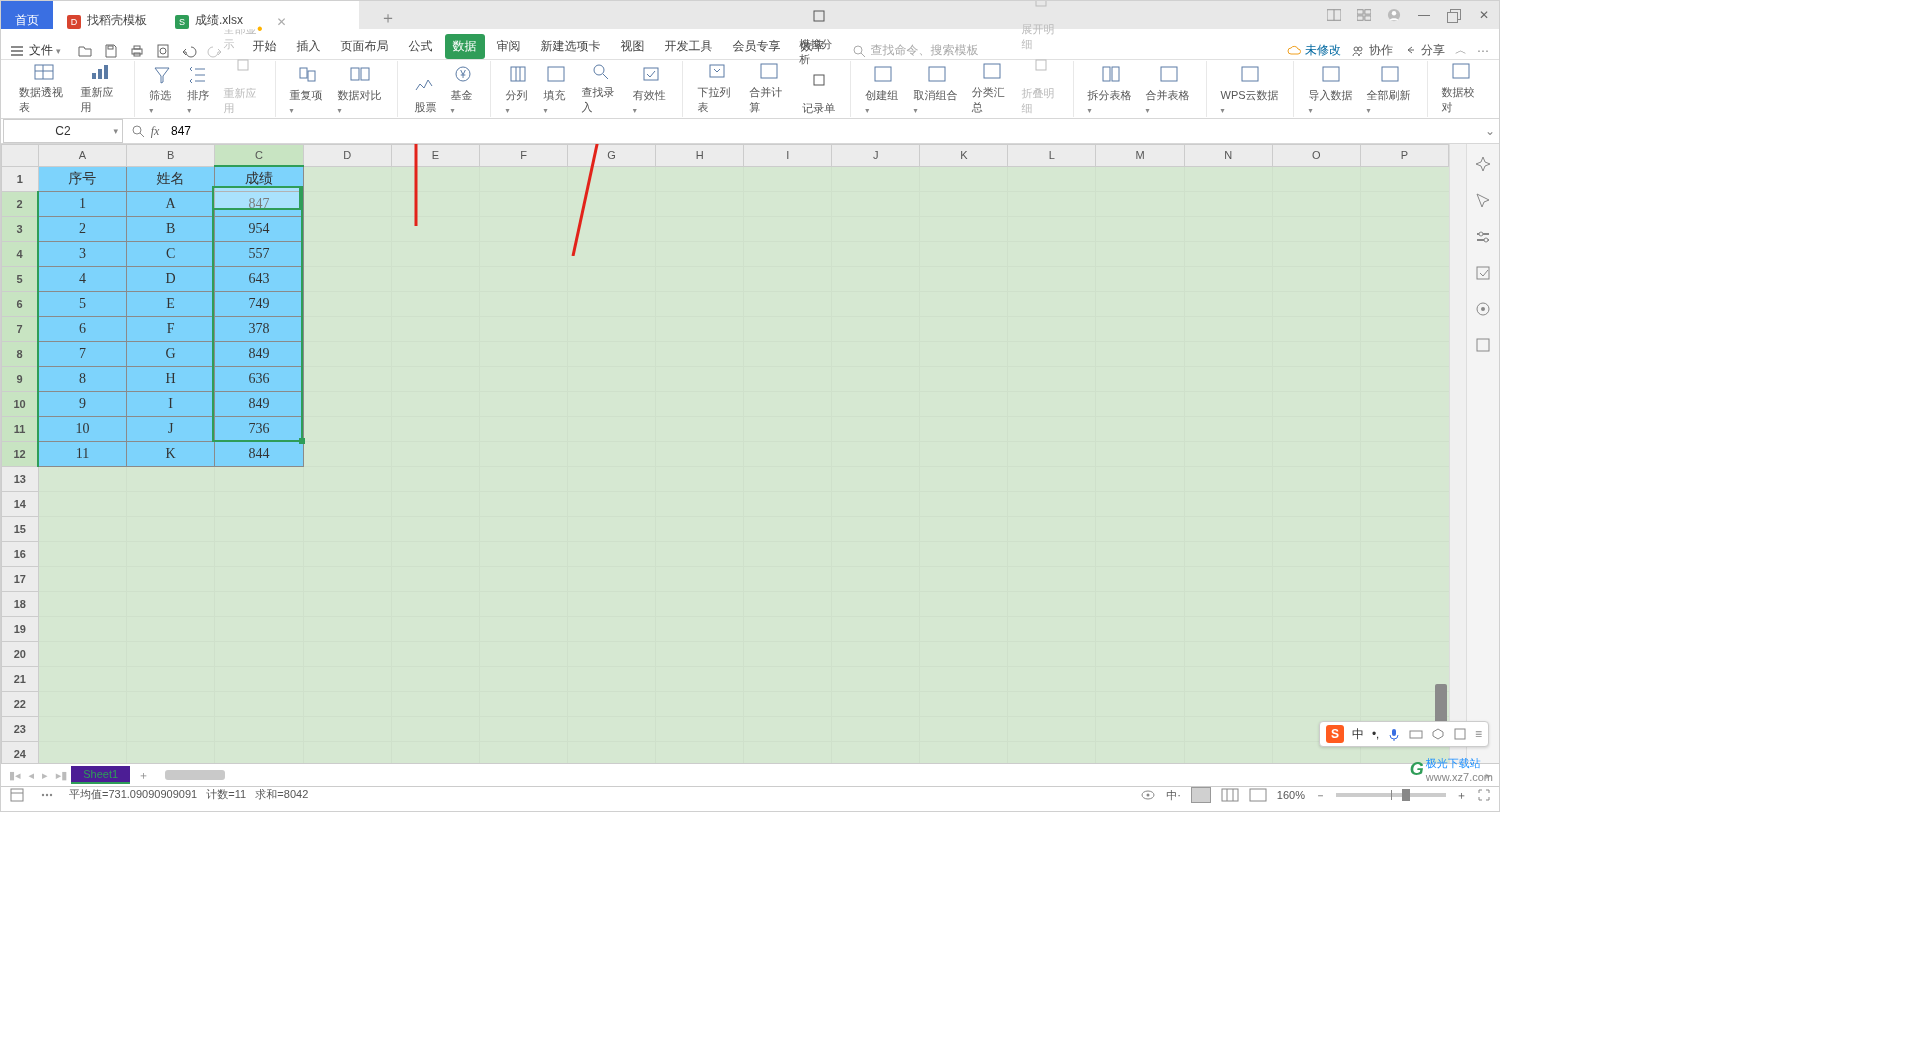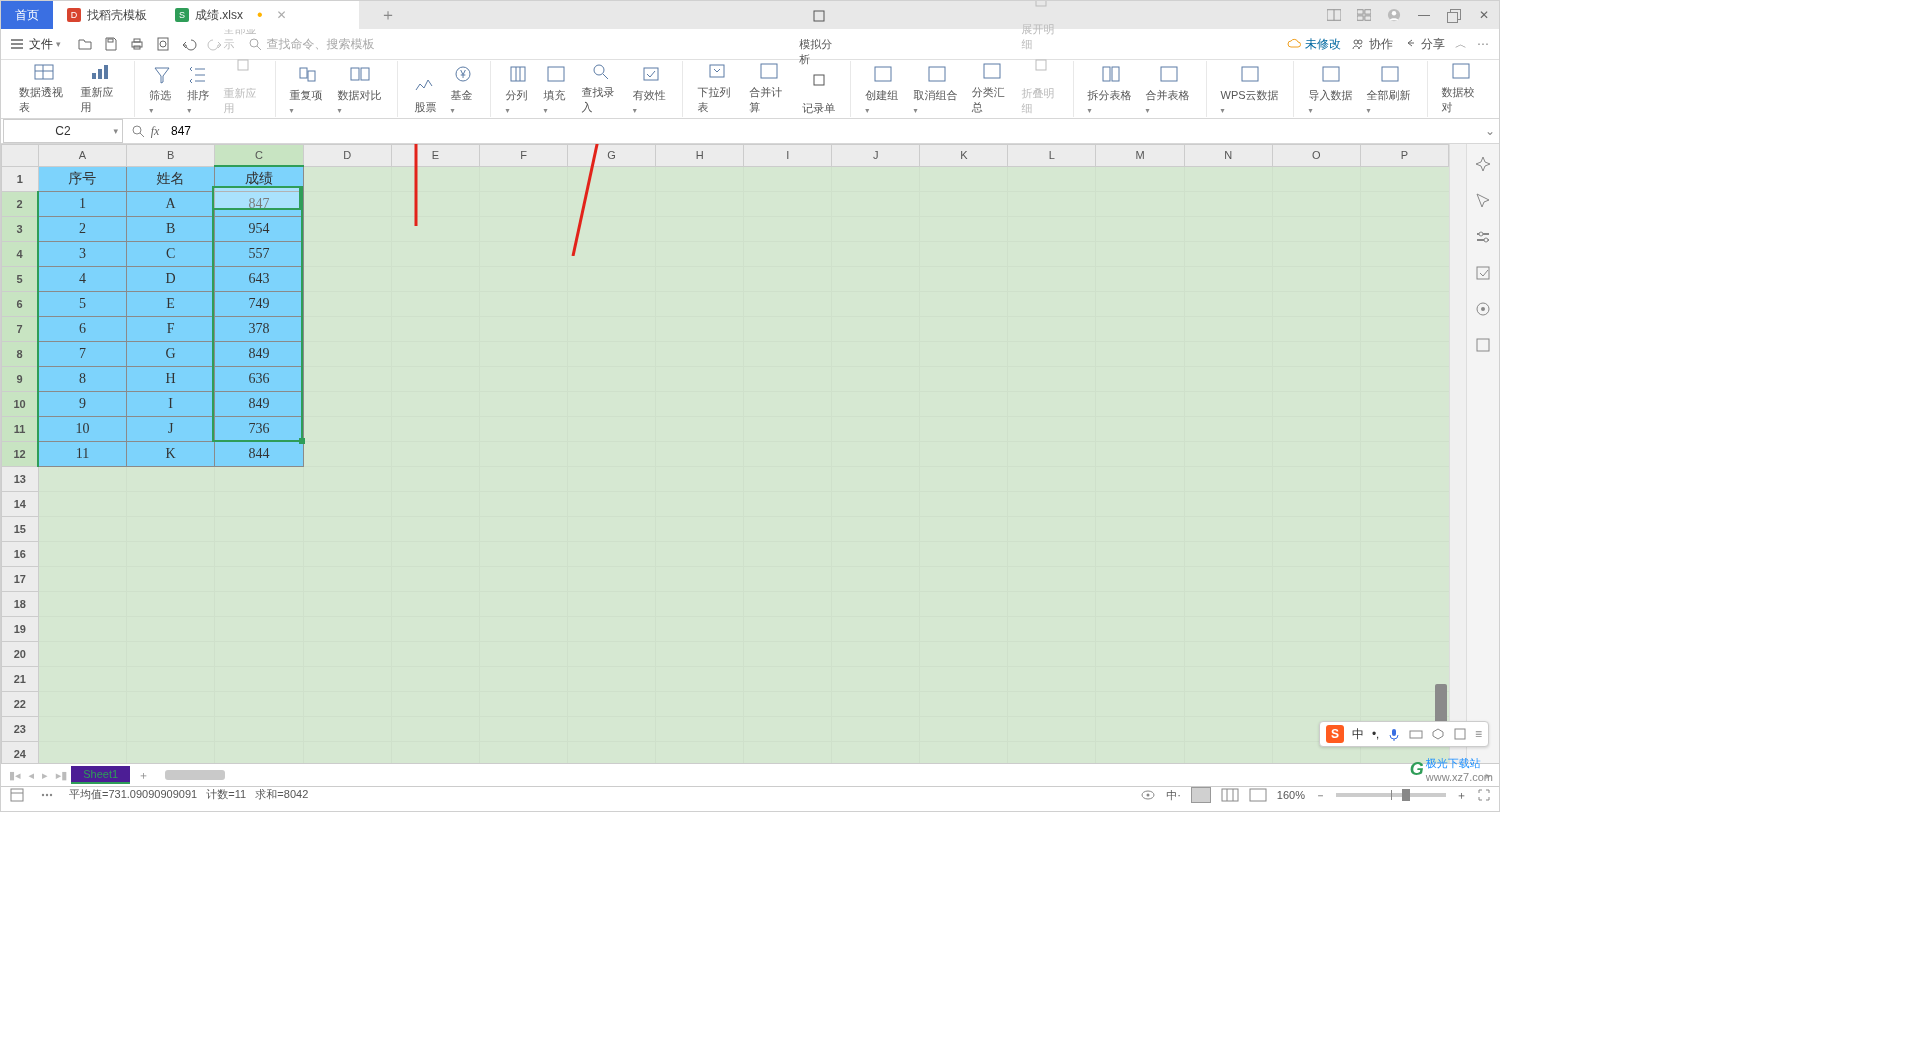--- a/index.html
+++ b/index.html
@@ -1,37 +1,37 @@
 <!DOCTYPE html>
 <html><head>
 <meta charset="utf-8">
 <style>
   html,body{margin:0;padding:0;font-family:"Microsoft YaHei","Segoe UI",sans-serif;font-size:12px;color:#333;background:#fff;user-select:none}
   .window{width:1500px;height:812px;display:flex;flex-direction:column;position:relative;overflow:hidden;border:1px solid #d0d0d0;box-sizing:border-box}
 
   
   .tabbar{height:28px;display:flex;align-items:stretch;background:#e8e8e8}
-  .tab{display:flex;align-items:center;gap:6px;padding:0 14px;font-size:12px;position:relative}
+  .tab{display:flex;align-items:flex-end;gap:6px;padding:0 14px;font-size:12px;position:relative}
   .tab.home{background:#3a6fe2;color:#fff;font-weight:500}
   .tab.doc{background:#fff;color:#444}
   .tab .modified{color:#ffb300;font-size:16px;line-height:0;margin-left:8px}
   .tab .close{color:#aaa;margin-left:8px;font-size:12px}
   .tab-icon{width:14px;height:14px;display:inline-block;border-radius:2px}
   .tab-icon.red{background:#d8442f;color:#fff;font-size:9px;line-height:14px;text-align:center}
   .tab-icon.green{background:#2f9d58;color:#fff;font-size:9px;line-height:14px;text-align:center}
   .tab.add{width:30px;justify-content:center;color:#888;font-size:16px}
   .tabbar .spacer{flex:1}
   .winbtn{width:30px;display:flex;align-items:center;justify-content:center;color:#666}
   .winbtn svg{width:14px;height:14px}
   .dblsq{width:14px;height:12px;position:relative}
   .dblsq:before,.dblsq:after{content:"";position:absolute;width:9px;height:9px;border:1px solid #888}
   .dblsq:before{left:3px;top:0}.dblsq:after{left:0;top:3px;background:#e8e8e8}
 
   
-  .menubar{height:30px;display:flex;align-items:center;gap:4px;padding:0 8px;border-bottom:1px solid #e0e0e0}
+  .menubar{height:30px;display:flex;align-items:flex-end;gap:4px;padding:0 8px;border-bottom:1px solid #e0e0e0}
   .menubar .ico{width:16px;height:16px;color:#666}
   .qat{display:flex;gap:10px;align-items:center;margin:0 6px}
   .menu-tabs{display:flex;gap:4px;margin-left:12px}
   .menu-tabs .mt{padding:4px 8px;border-radius:3px;color:#444}
   .menu-tabs .mt.active{background:#2f9d58;color:#fff}
   .menubar .right{margin-left:auto;display:flex;gap:10px;align-items:center;color:#555}
   .menubar .right .chip{display:flex;align-items:center;gap:4px}
   .search-cmd{display:flex;align-items:center;gap:4px;color:#aaa;margin-left:14px}
   .fileword{display:flex;align-items:center;gap:3px;margin-right:6px}
 
@@ -181,20 +181,33 @@
         </svg>
       <svg class="ico" viewBox="0 0 16 16">
           <path d="M10 4a5 5 0 1 1-5 5H2" fill="none" stroke="#666"></path>
           <path d="M5 6L2 9l3 3" fill="none" stroke="#666"></path>
         </svg>
       <svg class="ico" viewBox="0 0 16 16" style="opacity:.4">
           <path d="M6 4a5 5 0 1 0 5 5h3" fill="none" stroke="#666"></path>
           <path d="M11 6l3 3-3 3" fill="none" stroke="#666"></path>
         </svg>
     </div>
+    <div class="menu-tabs" id="menu-tabs">
+        <span class="mt">开始</span>
+        <span class="mt">插入</span>
+        <span class="mt">页面布局</span>
+        <span class="mt">公式</span>
+        <span class="mt active">数据</span>
+        <span class="mt">审阅</span>
+        <span class="mt">新建选项卡</span>
+        <span class="mt">视图</span>
+        <span class="mt">开发工具</span>
+        <span class="mt">会员专享</span>
+        <span class="mt">效率</span>
+      </div>
     <div class="search-cmd">
       <svg class="ico" viewBox="0 0 16 16">
           <circle cx="7" cy="7" r="4" fill="none" stroke="#aaa"></circle>
           <line x1="10" y1="10" x2="14" y2="14" stroke="#aaa"></line>
         </svg>
       <span>查找命令、搜索模板</span>
     </div>
     <div class="right">
       <span class="chip">
           <svg width="14" height="14" viewBox="0 0 14 14">

